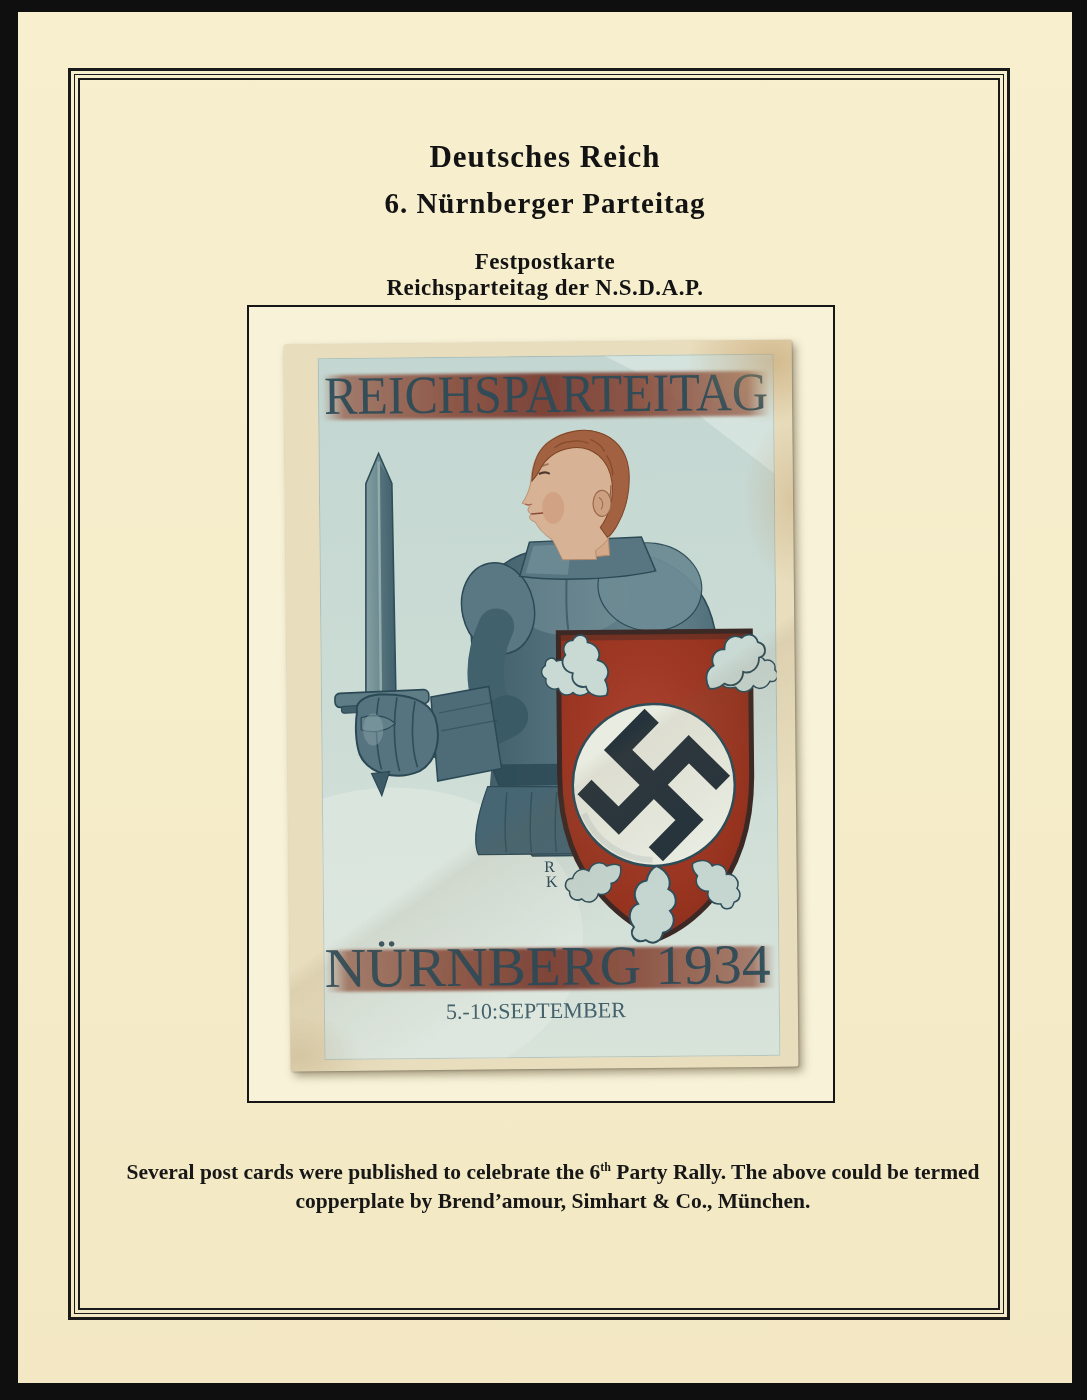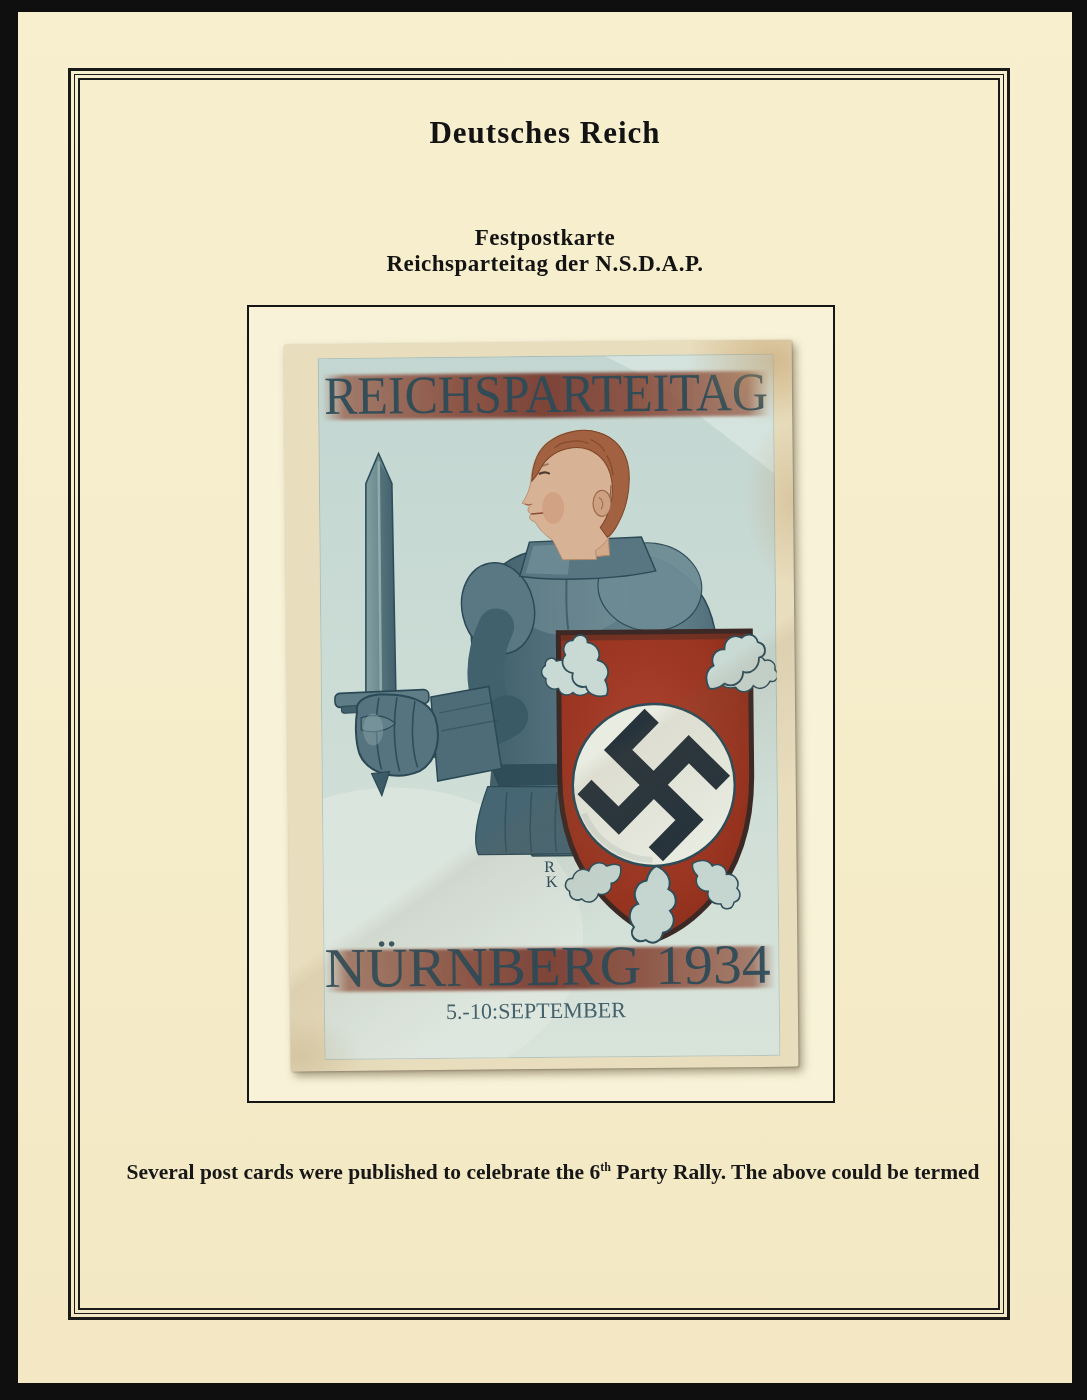--- a/index.html
+++ b/index.html
@@ -7,21 +7,21 @@
   body { background:#0f0f0f; font-family:"Liberation Serif", serif; position:relative; overflow:hidden; }
 
   .page { position:absolute; left:18px; top:12px; width:1054px; height:1371px;
           background:linear-gradient(180deg,#f7efce 0%,#f5ecca 55%,#f3e8c3 100%); }
 
   .frame { position:absolute; left:50px; top:56px; width:942px; height:1252px;
            border:3px solid #1a1a1a; padding:3px; }
   .frame-mid { width:100%; height:100%; border:1px solid #1a1a1a; padding:3px; }
   .frame-inner { width:100%; height:100%; border:2px solid #1a1a1a; }
 
-  .hdr { position:absolute; left:0; right:0; text-align:center; color:#131313; font-weight:700; }
+  .hdr { position:absolute; left:0; right:0; text-align:center; color:#131313; font-weight:700;margin-top:24px; }
   .hdr-title    { top:103px; font-size:31px; letter-spacing:1px; }
   .hdr-subtitle { top:151px; font-size:29px; letter-spacing:1px; }
   .hdr-type     { top:213px; font-size:23px; letter-spacing:.5px; }
   .hdr-series   { top:239px; font-size:23px; letter-spacing:.5px; }
 
   .mount { position:absolute; left:229px; top:293px; width:588px; height:798px;
            border:2px solid #161616; background:#f8f2d8; }
 
   .card { position:absolute; left:38px; top:35px; width:508px; height:727px;
           background:#e8ddbd; border-radius:2px; transform:rotate(-0.55deg);
@@ -45,20 +45,21 @@
 
 <div class="page">
 
   <div class="frame">
     <div class="frame-mid">
       <div class="frame-inner"></div>
     </div>
   </div>
 
   <div class="hdr hdr-title">Deutsches Reich</div>
+  <div class="hdr hdr-subtitle">6. Nürnberger Parteitag</div>
   <div class="hdr hdr-series">Reichsparteitag der N.S.D.A.P.</div>
   <div class="hdr hdr-type">Festpostkarte</div>
 
   <div class="mount">
     <div class="card">
 
       <svg class="art" viewBox="0 0 456 702">
         <defs>
           <linearGradient id="bgGrad" x1="0" y1="0" x2="0" y2="1">
             <stop offset="0" stop-color="#c3d6d1"></stop>
@@ -201,15 +202,16 @@
         <text x="212" y="662" font-size="22" textLength="180" lengthAdjust="spacingAndGlyphs" text-anchor="middle" fill="#35545f" opacity="0.9">5.-10:SEPTEMBER</text>
 
         <rect x="0.5" y="0.5" width="455" height="701" fill="none" stroke="#74908c" stroke-opacity="0.35"></rect>
       </svg>
 
     </div>
   </div>
 
   <div class="caption">
     <div class="cap-line"><span>Several post cards were published to celebrate the 6</span><sup>th</sup><span> Party Rally. The above could be termed</span></div>
+    <div class="cap-line">copperplate by Brend’amour, Simhart &amp; Co., München.</div>
   </div>
 
 </div>
 
 </body></html>

